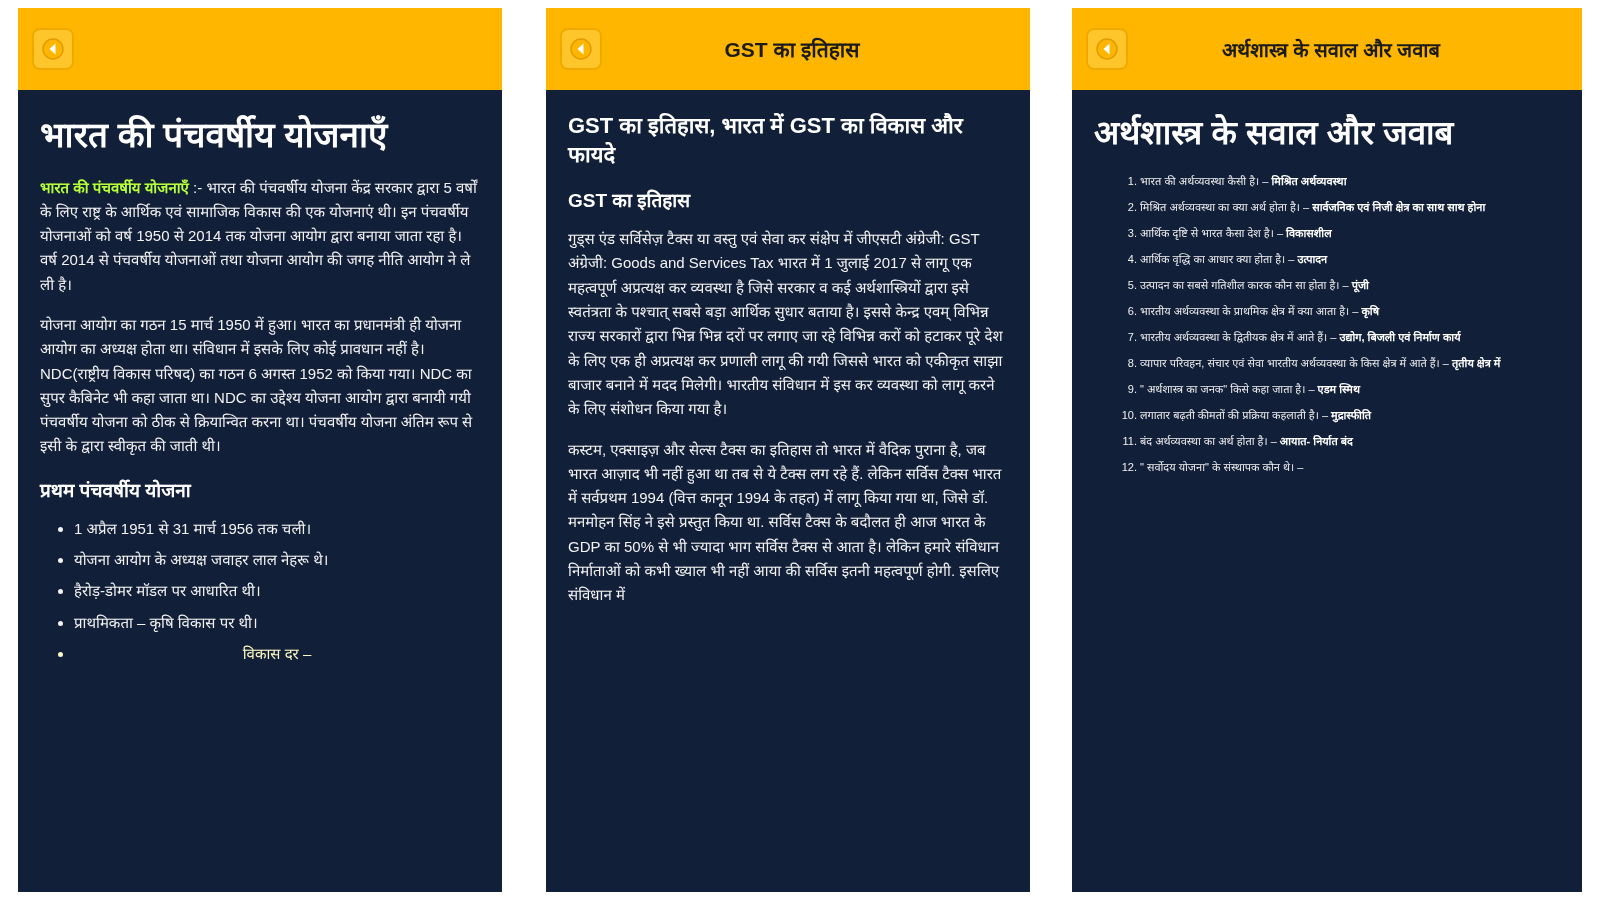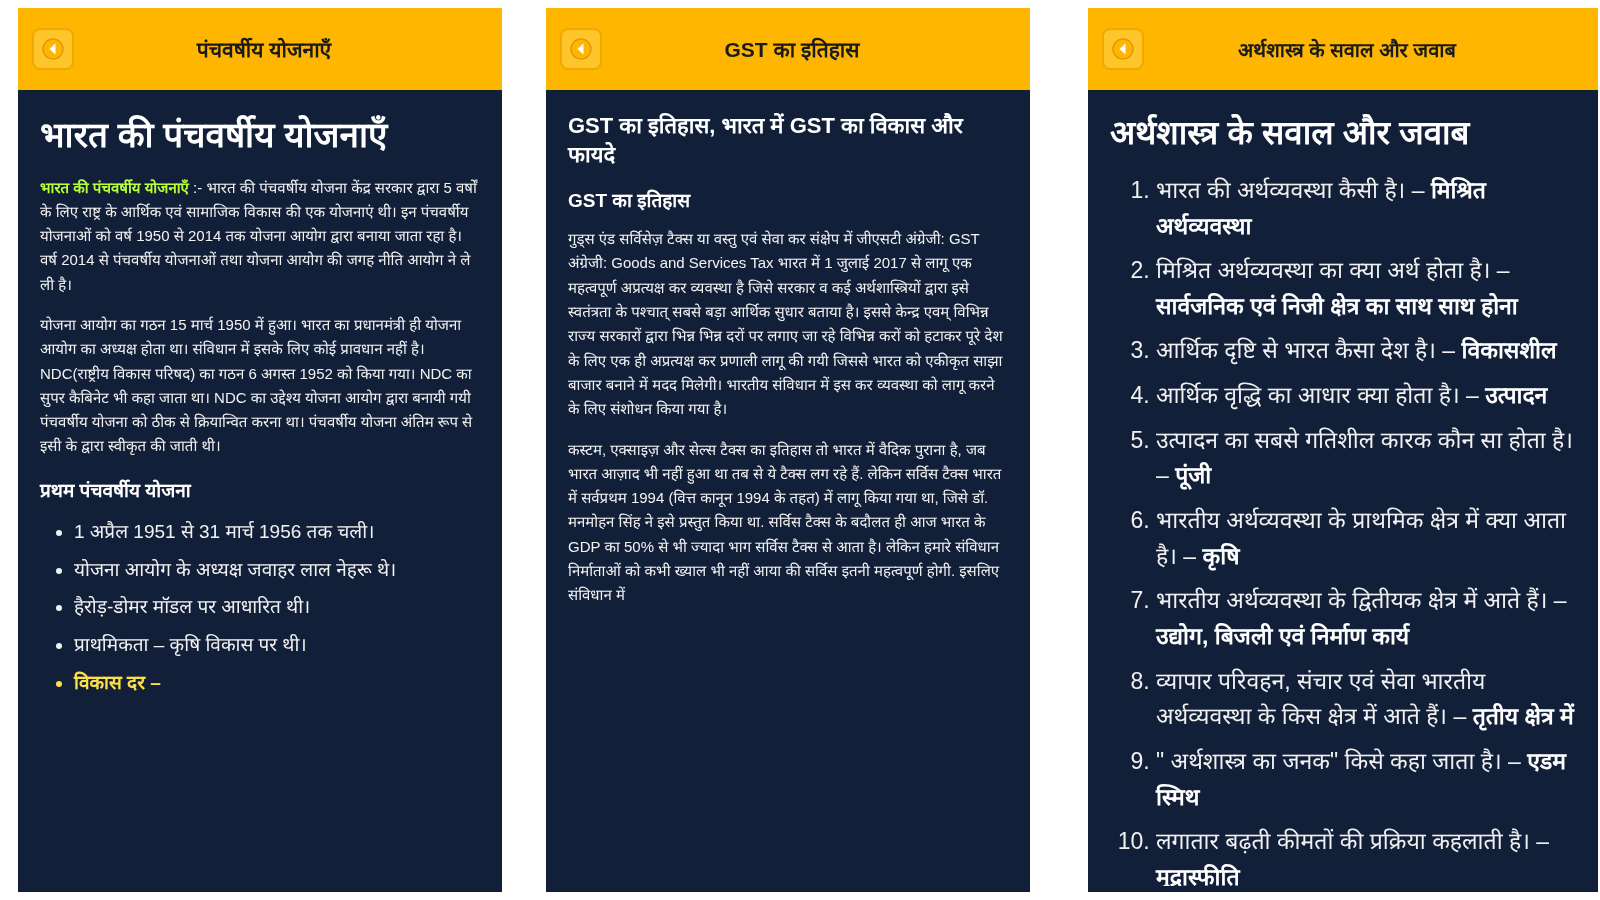--- a/index.html
+++ b/index.html
@@ -27,21 +27,21 @@
   .panel.p3 { width: 540px; }
 
   .card {
     position: absolute;
     top: 8px;
     background: #121f38;
     overflow: hidden;
   }
   .panel.p1 .card { left: 18px; width: 484px; height: 884px; }
   .panel.p2 .card { left: 14px; width: 484px; height: 884px; margin-left: 12px; }
-  .panel.p3 .card { left: 28px; width: 510px; height: 884px; }
+  .panel.p3 .card { left: 12px; width: 510px; height: 884px; }
 
   .topbar {
     height: 82px;
     background: #ffb600;
     display: flex;
     align-items: center;
     padding: 0 14px;
   }
   .back-btn {
     width: 42px; height: 42px;
@@ -94,33 +94,33 @@
   h3.sub {
     font-size: 19px;
     font-weight: bold;
     margin: 18px 0 14px 0;
     color: #ffffff;
   }
   ul.bullets {
     margin: 0; padding-left: 34px;
   }
   ul.bullets li {
-    font-size: 19px;
+    font-size: 15px;
     line-height: 1.62;
     margin-bottom: 7px;
     color: #f2f2f2;
   }
-  ul.bullets li.accent { color: #fde047; font-weight: bold; }
+  ul.bullets li.accent { color: #fef9c3; font-weight: normal; text-align: center; }
 
   ol.qa {
     margin: 10px 0 0 0;
     padding-left: 46px;
   }
   ol.qa li {
-    font-size: 23px;
+    font-size: 11px;
     line-height: 1.55;
     margin-bottom: 9px;
     color: #f0f0f0;
   }
   ol.qa li b { color: #ffffff; font-weight: bold; }
   .card-inner-bottom {
     position: absolute;
     left: 0; right: 0; bottom: 0;
     height: 6px;
     background: #121f38;
@@ -133,21 +133,20 @@
 
   <div class="panel p1">
     <div class="card">
       <div class="topbar">
         <div class="back-btn">
           <svg width="24" height="24" viewBox="0 0 24 24" aria-hidden="true">
             <circle cx="12" cy="12" r="10" fill="#ffb600" stroke="#e09b00" stroke-width="1.5"></circle>
             <path d="M14.5 6.5 L8.5 12 L14.5 17.5 Z" fill="#ffffff"></path>
           </svg>
         </div>
-        <div class="topbar-title">पंचवर्षीय योजनाएँ</div>
       </div>
       <div class="content">
         <div class="doc-title">भारत की पंचवर्षीय योजनाएँ</div>
         <p class="body"><span class="highlight">भारत की पंचवर्षीय योजनाएँ</span> <span>:- भारत की पंचवर्षीय योजना केंद्र सरकार द्वारा 5 वर्षों के लिए राष्ट्र के आर्थिक एवं सामाजिक विकास की एक योजनाएं थी। इन पंचवर्षीय योजनाओं को वर्ष 1950 से 2014 तक योजना आयोग द्वारा बनाया जाता रहा है। वर्ष 2014 से पंचवर्षीय योजनाओं तथा योजना आयोग की जगह नीति आयोग ने ले ली है।</span></p>
         <p class="body">योजना आयोग का गठन 15 मार्च 1950 में हुआ। भारत का प्रधानमंत्री ही योजना आयोग का अध्यक्ष होता था। संविधान में इसके लिए कोई प्रावधान नहीं है। NDC(राष्ट्रीय विकास परिषद) का गठन 6 अगस्त 1952 को किया गया। NDC का सुपर कैबिनेट भी कहा जाता था। NDC का उद्देश्य योजना आयोग द्वारा बनायी गयी पंचवर्षीय योजना को ठीक से क्रियान्वित करना था। पंचवर्षीय योजना अंतिम रूप से इसी के द्वारा स्वीकृत की जाती थी।</p>
         <h3 class="sub">प्रथम पंचवर्षीय योजना</h3>
         <ul class="bullets">
           <li>1 अप्रैल 1951 से 31 मार्च 1956 तक चली।</li>
           <li>योजना आयोग के अध्यक्ष जवाहर लाल नेहरू थे।</li>
           <li>हैरोड़-डोमर मॉडल पर आधारित थी।</li>

